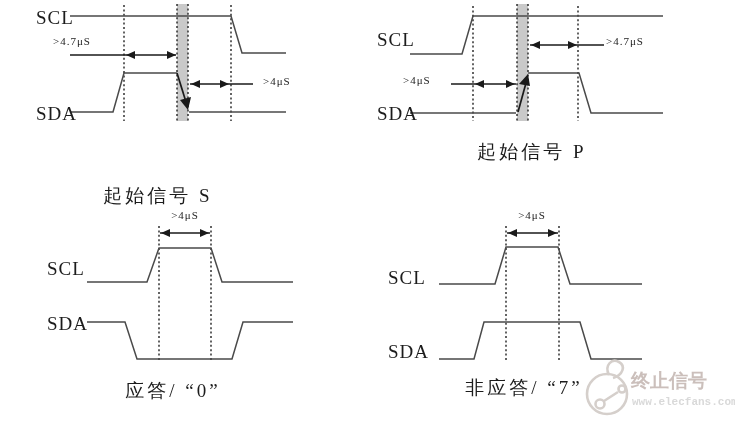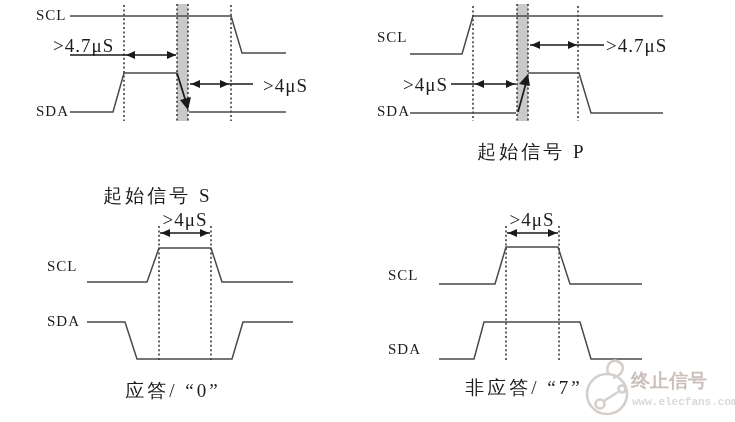--- a/index.html
+++ b/index.html
@@ -11,22 +11,22 @@
          font-family:"Liberation Serif","DejaVu Serif",serif;color:var(--text);}
   svg{position:absolute;left:0;top:0;}
   .sig{fill:none;stroke:var(--line);stroke-width:1.5;}
   .sig2{fill:none;stroke:var(--arrow);stroke-width:1.7;}
   .arr{fill:none;stroke:var(--arrow);stroke-width:1.4;}
   .ah{fill:var(--arrow);stroke:none;}
   .dot{fill:none;stroke:var(--guide);stroke-width:1.4;stroke-dasharray:2 2.4;}
   .band{fill:var(--band_fill);stroke:none;}
   .wm{fill:none;stroke:var(--wm_logo);stroke-width:2.6;}
   .txt{position:absolute;white-space:nowrap;color:var(--text);}
-  .siglab{font-size:15px;letter-spacing:1px;}
-  .tlab{font-size:19px;letter-spacing:1px;}
+  .siglab{font-size:19px;letter-spacing:1px;}
+  .tlab{font-size:11px;letter-spacing:1px;}
   .cap{font-size:19px;letter-spacing:3px;text-align:center;width:200px;}
   .wm-brand{position:absolute;left:631px;top:368px;font-size:19px;font-weight:bold;
             letter-spacing:0px;color:var(--wm_brand);}
   .wm-url{position:absolute;left:632px;top:396px;font-size:11px;font-weight:bold;
           color:var(--wm_url);font-family:Liberation Mono, monospace;}
   
   .p1-scl{left:36px;top:7px;}   .p1-sda{left:36px;top:103px;}
   .p1-tlong{left:53px;top:35px;} .p1-tshort{left:263px;top:75px;}
   .p1-cap{left:58px;top:138px;margin-top:45px;}
   

